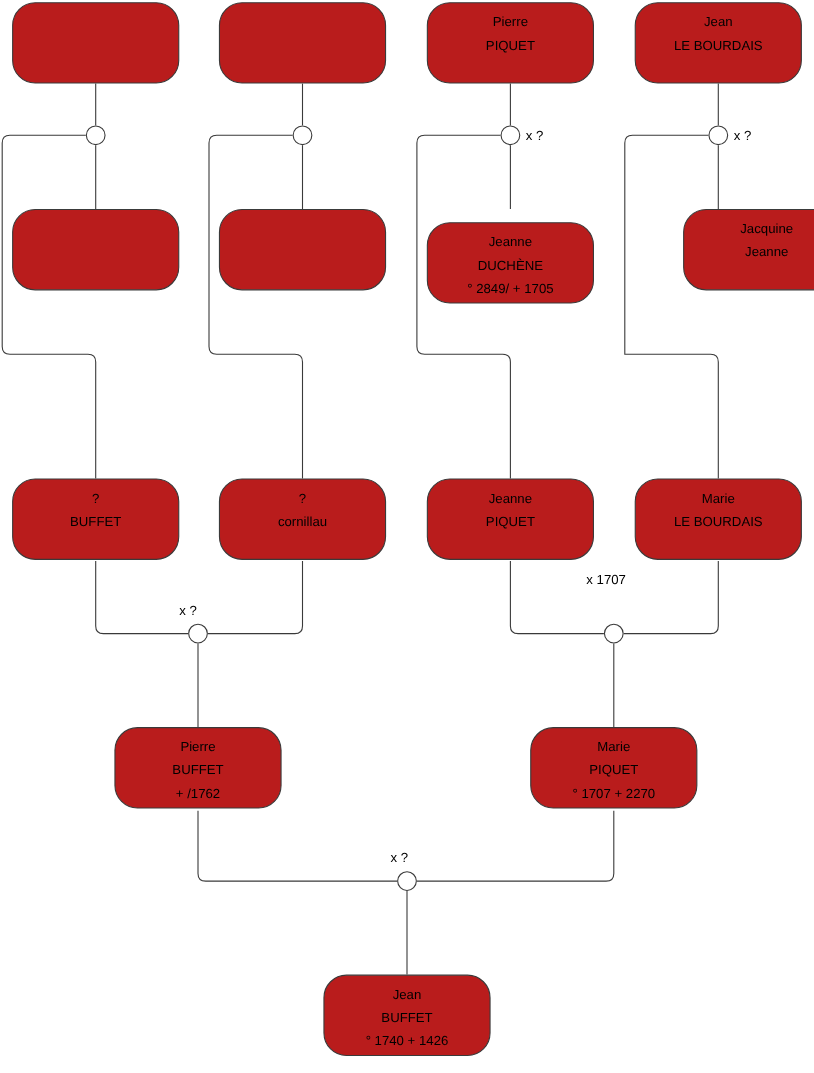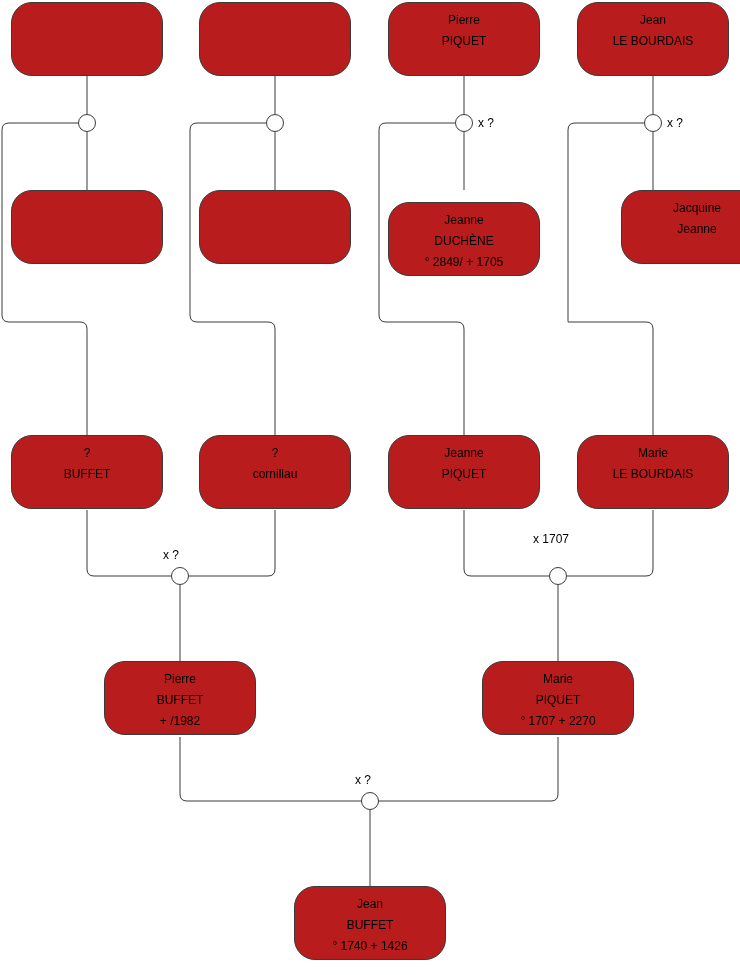--- a/index.html
+++ b/index.html
@@ -178,26 +178,26 @@
 
   <div class="person-box" style="left:577px; top:435px;">
     <span class="line">Marie</span>
     <span class="line">LE BOURDAIS</span>
   </div>
 
   <div class="union-node" style="left:171px; top:567px;"></div>
   <div class="union-label" style="left:163px; top:548px;">x ?</div>
 
   <div class="union-node" style="left:549px; top:567px;"></div>
-  <div class="union-label" style="left:533px; top:532px;">x 1707</div>
+  <div class="union-label" style="left:533px; top:520px;">x 1707</div>
 
   <div class="person-box" style="left:104px; top:661px;">
     <span class="line">Pierre</span>
     <span class="line">BUFFET</span>
-    <span class="line">+ /1982</span>
+    <span class="line">+ /1762</span>
   </div>
 
   <div class="person-box" style="left:482px; top:661px;">
     <span class="line">Marie</span>
     <span class="line">PIQUET</span>
     <span class="line">° 1707 + 2270</span>
   </div>
 
   <div class="union-node" style="left:361px; top:792px;"></div>
   <div class="union-label" style="left:355px; top:773px;">x ?</div>

